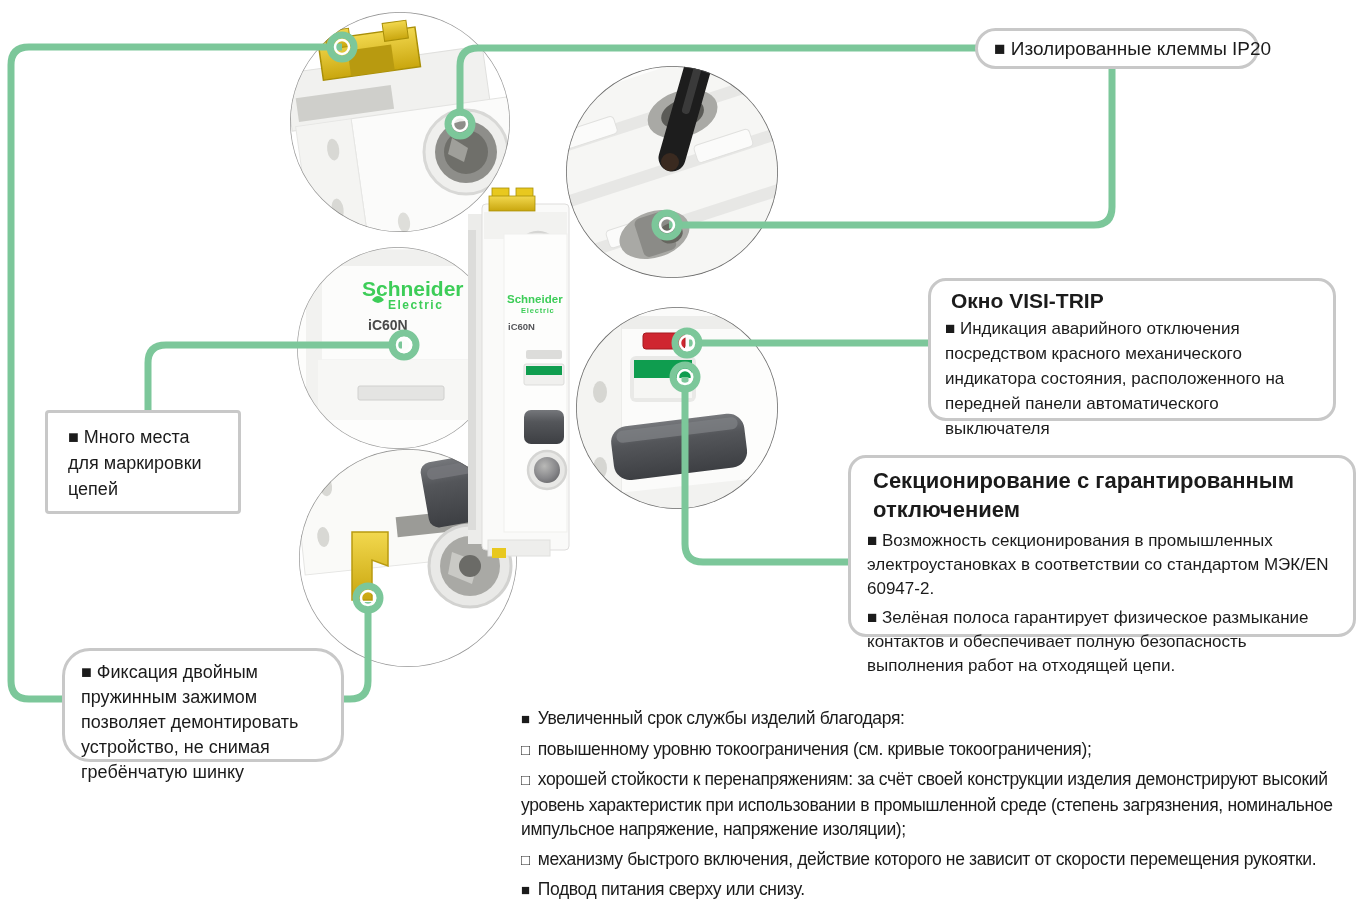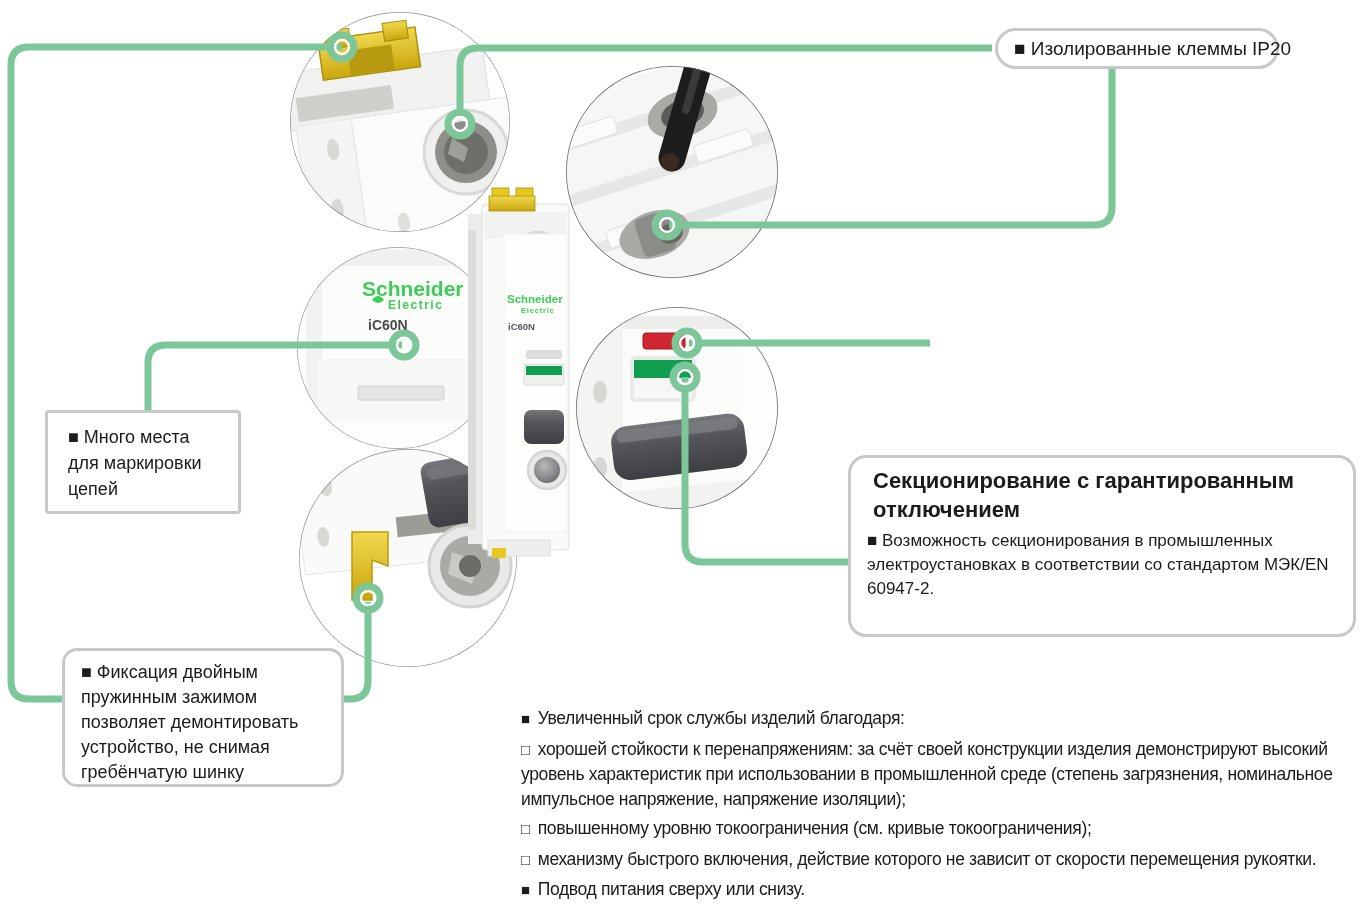--- a/index.html
+++ b/index.html
@@ -1,25 +1,25 @@
 <!DOCTYPE html>
 <html><head>
 <meta charset="utf-8">
 <style>
   html,body{margin:0;padding:0;background:#ffffff;}
   .canvas{position:relative;width:1364px;height:921px;background:#fff;overflow:hidden;
           font-family:"Liberation Sans",sans-serif;color:#1b1b1b;}
   .art{position:absolute;left:0;top:0;width:1364px;height:921px;}
   .callout{position:absolute;background:#fff;border:3px solid #c8c8c8;box-sizing:border-box;
            color:#1b1b1b;}
-  .pill{left:995px;top:28px;width:284px;height:41px;border-radius:999px;
+  .pill{left:975px;top:28px;width:284px;height:41px;border-radius:999px;
         display:flex;align-items:center;padding:12px 16px;font-size:19px;white-space:nowrap;}
   .box-marking{left:45px;top:410px;width:196px;height:104px;border-radius:4px;
                padding:11px 20px;font-size:18px;line-height:26px;}
-  .box-fixation{left:62px;top:648px;width:282px;height:139px;border-radius:15px;
+  .box-fixation{left:62px;top:648px;width:282px;height:114px;border-radius:28px;
                 padding:9px 16px;font-size:18px;line-height:25px;}
   .box-visi{left:928px;top:278px;width:408px;height:143px;border-radius:18px;
             padding:6px 14px;}
   .box-sect{left:848px;top:455px;width:508px;height:182px;border-radius:18px;
             padding:8px 16px;}
   .c-title{font-weight:bold;font-size:21px;line-height:27px;padding-left:6px;}
   .box-sect .c-title{font-size:22px;line-height:29px;}
   .c-body{font-size:17px;line-height:25px;margin-top:2px;}
   .box-sect .c-body{font-size:17px;line-height:24px;margin-top:5px;}
   .features{position:absolute;left:516px;top:701px;width:849px;
@@ -232,27 +232,32 @@
   </div>
 
   <div class="callout box-marking">
     <span>■ Много места для маркировки цепей</span>
   </div>
 
   <div class="callout box-fixation">
     <span>■ Фиксация двойным пружинным зажимом позволяет демонтировать устройство, не снимая гребёнчатую шинку</span>
   </div>
 
+  <div class="callout box-visi">
+    <div class="c-title">Окно VISI-TRIP</div>
+    <div class="c-body">■ Индикация аварийного отключения посредством красного механического индикатора состояния, расположенного на передней панели автоматического выключателя</div>
+  </div>
 
   <div class="callout box-sect">
     <div class="c-title">Секционирование с гарантированным отключением</div>
     <div class="c-body">■ Возможность секционирования в промышленных электроустановках в соответствии со стандартом МЭК/EN 60947-2.</div>
+    <div class="c-body">■ Зелёная полоса гарантирует физическое размыкание контактов и обеспечивает полную безопасность выполнения работ на отходящей цепи.</div>
   </div>
 
   <div class="features">
     <p class="feat"><span class="mk">■</span><span>Увеличенный срок службы изделий благодаря:</span></p>
+    <p class="feat"><span class="mk">□</span><span>повышенному уровню токоограничения (см. кривые токоограничения);</span></p>
     <p class="feat"><span class="mk">□</span><span>хорошей стойкости к перенапряжениям: за счёт своей конструкции изделия демонстрируют высокий уровень характеристик при использовании в промышленной среде (степень загрязнения, номинальное импульсное напряжение, напряжение изоляции);</span></p>
-    <p class="feat"><span class="mk">□</span><span>повышенному уровню токоограничения (см. кривые токоограничения);</span></p>
     <p class="feat"><span class="mk">□</span><span>механизму быстрого включения, действие которого не зависит от скорости перемещения рукоятки.</span></p>
     <p class="feat"><span class="mk">■</span><span>Подвод питания сверху или снизу.</span></p>
   </div>
 
 </div>
 
 </body></html>

